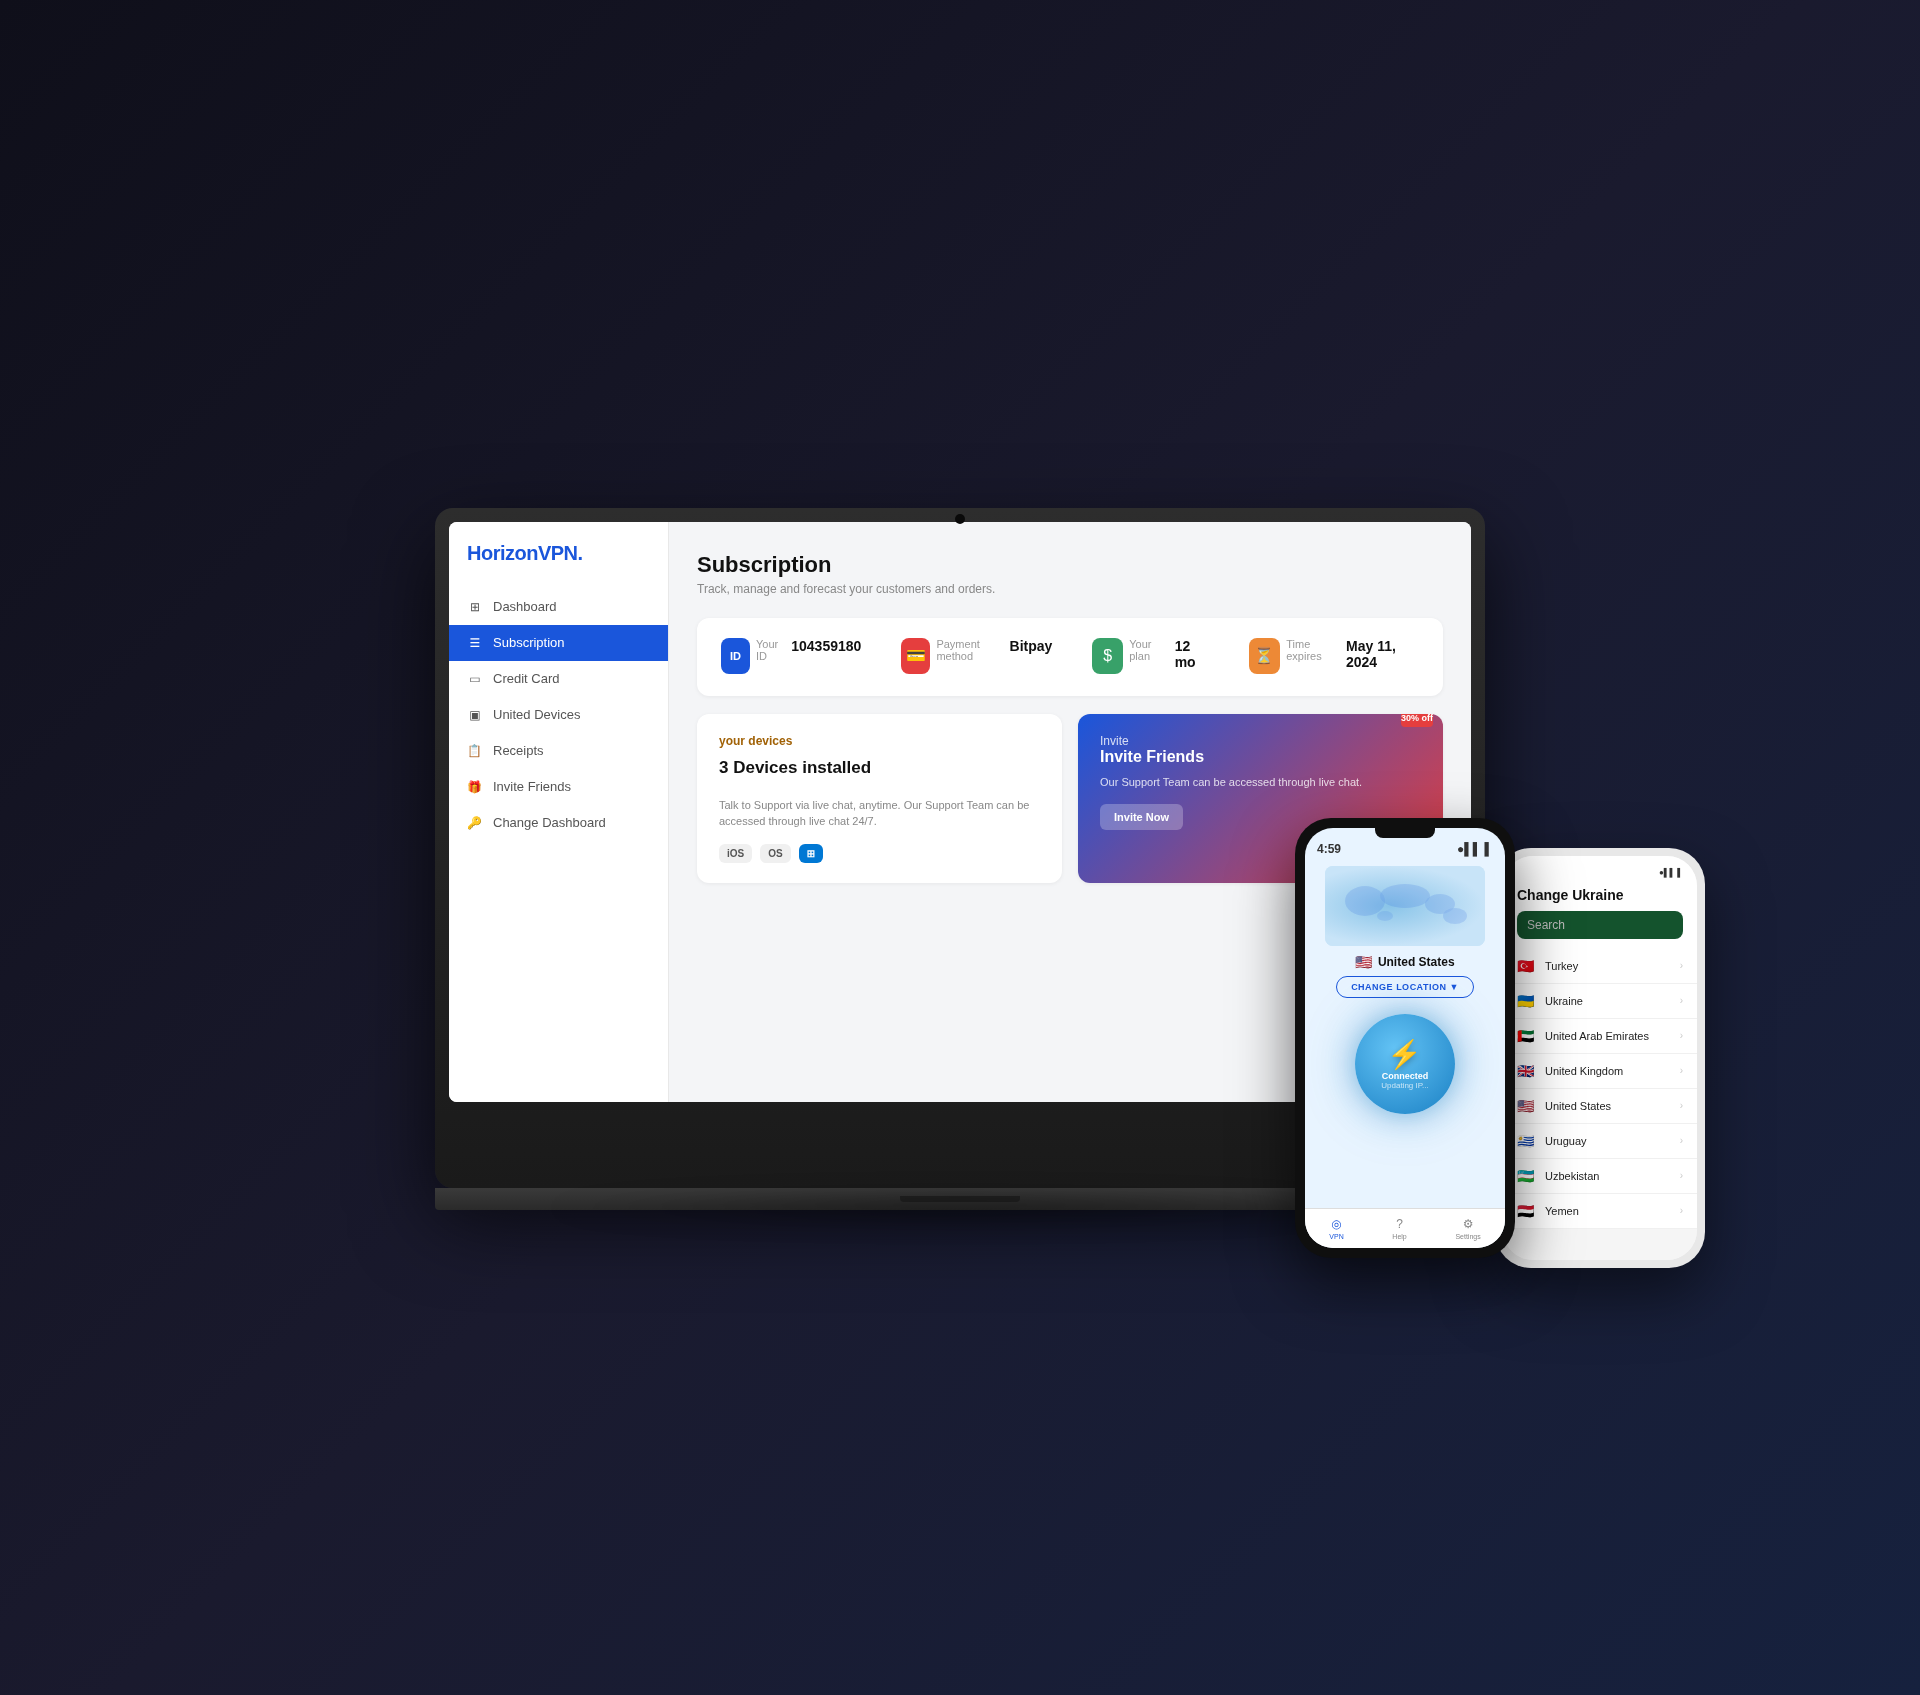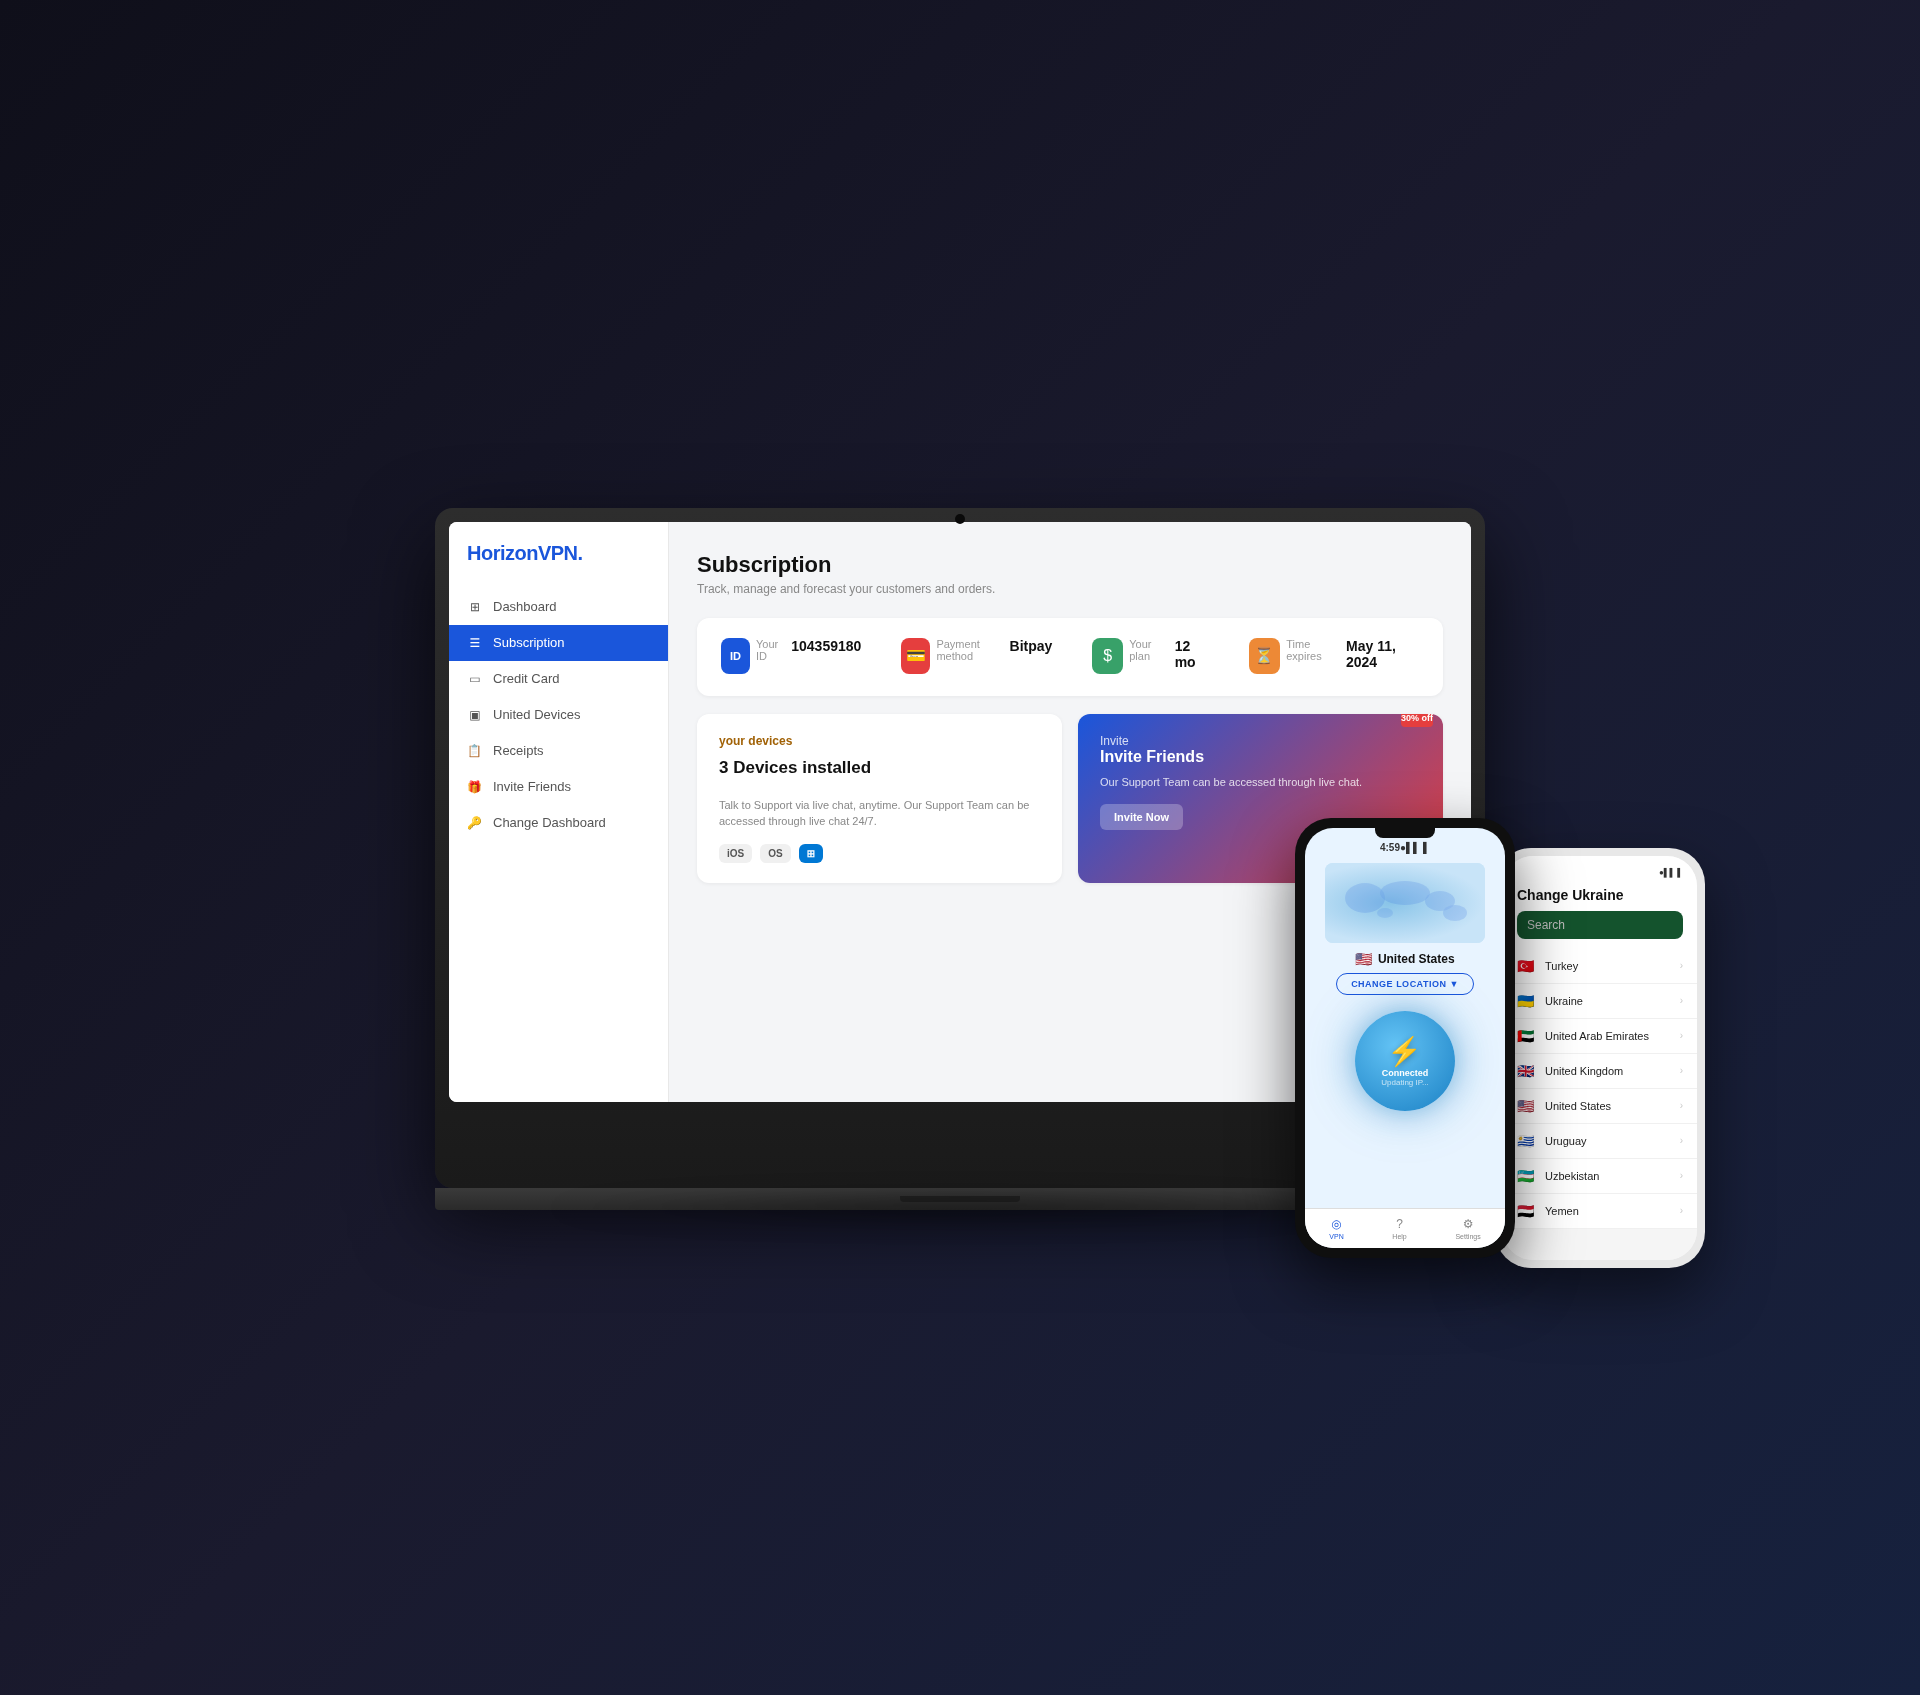--- a/index.html
+++ b/index.html
@@ -329,23 +329,23 @@
     .phone-notch {
       width: 60px;
       height: 10px;
       background: #0f0f0f;
       border-radius: 0 0 8px 8px;
       margin: 0 auto;
     }
 
     .phone1-status {
       display: flex;
-      justify-content: center;
+      justify-content: space-between;
       padding: 4px 12px 0;
-      font-size: 10px;
+      font-size: 12px;
       font-weight: 600;
       color: #333;
     }
 
     .phone1-body {
       flex: 1;
       display: flex;
       flex-direction: column;
       align-items: center;
       padding: 10px 14px;

